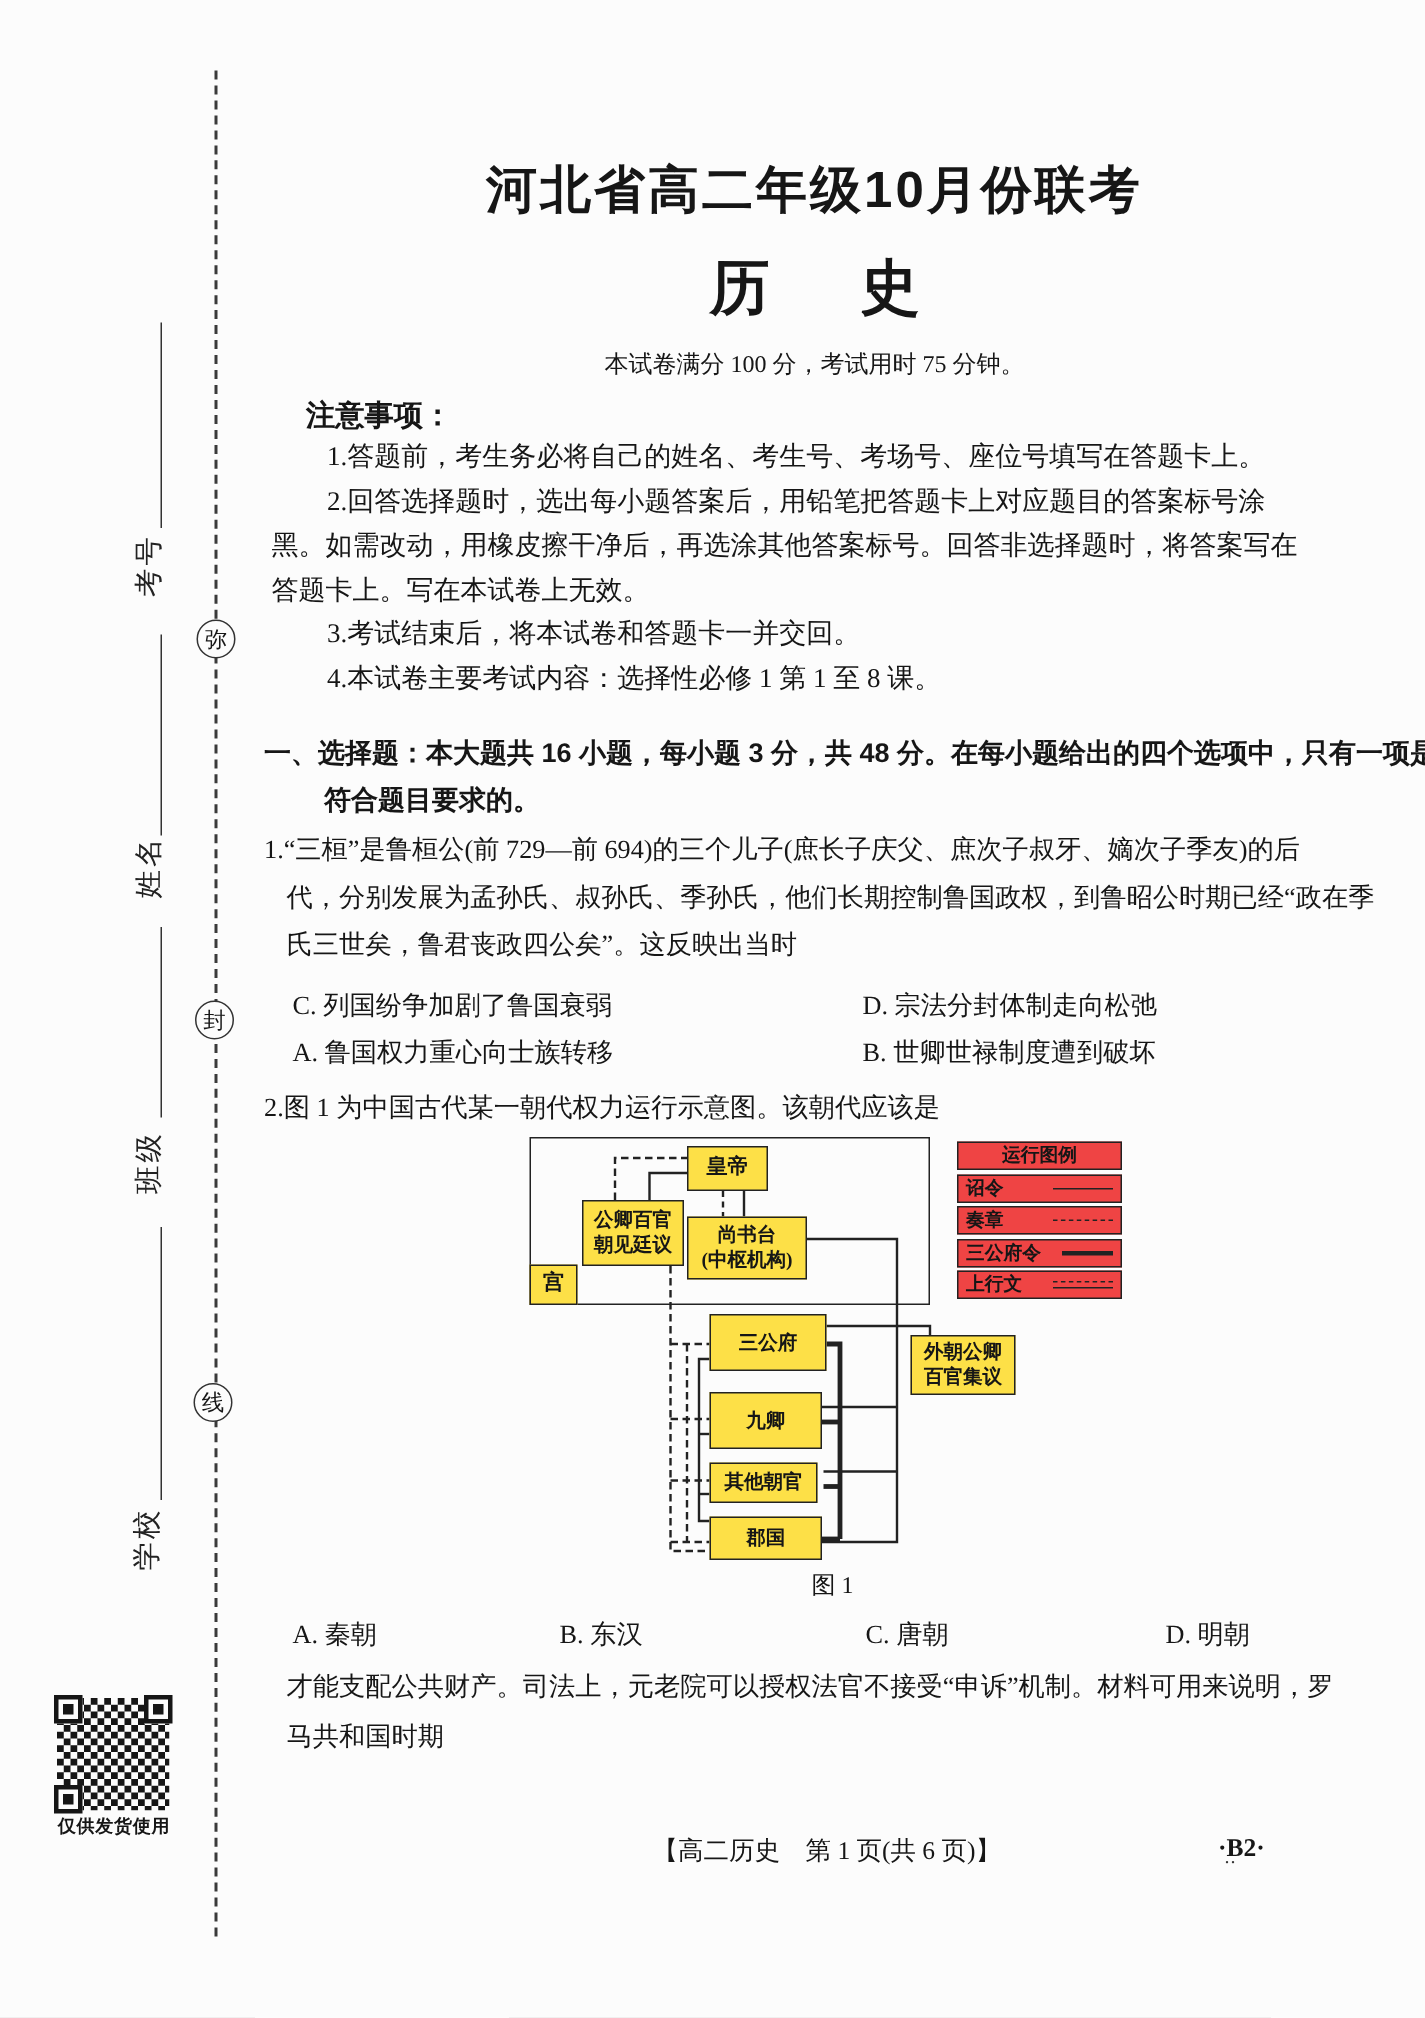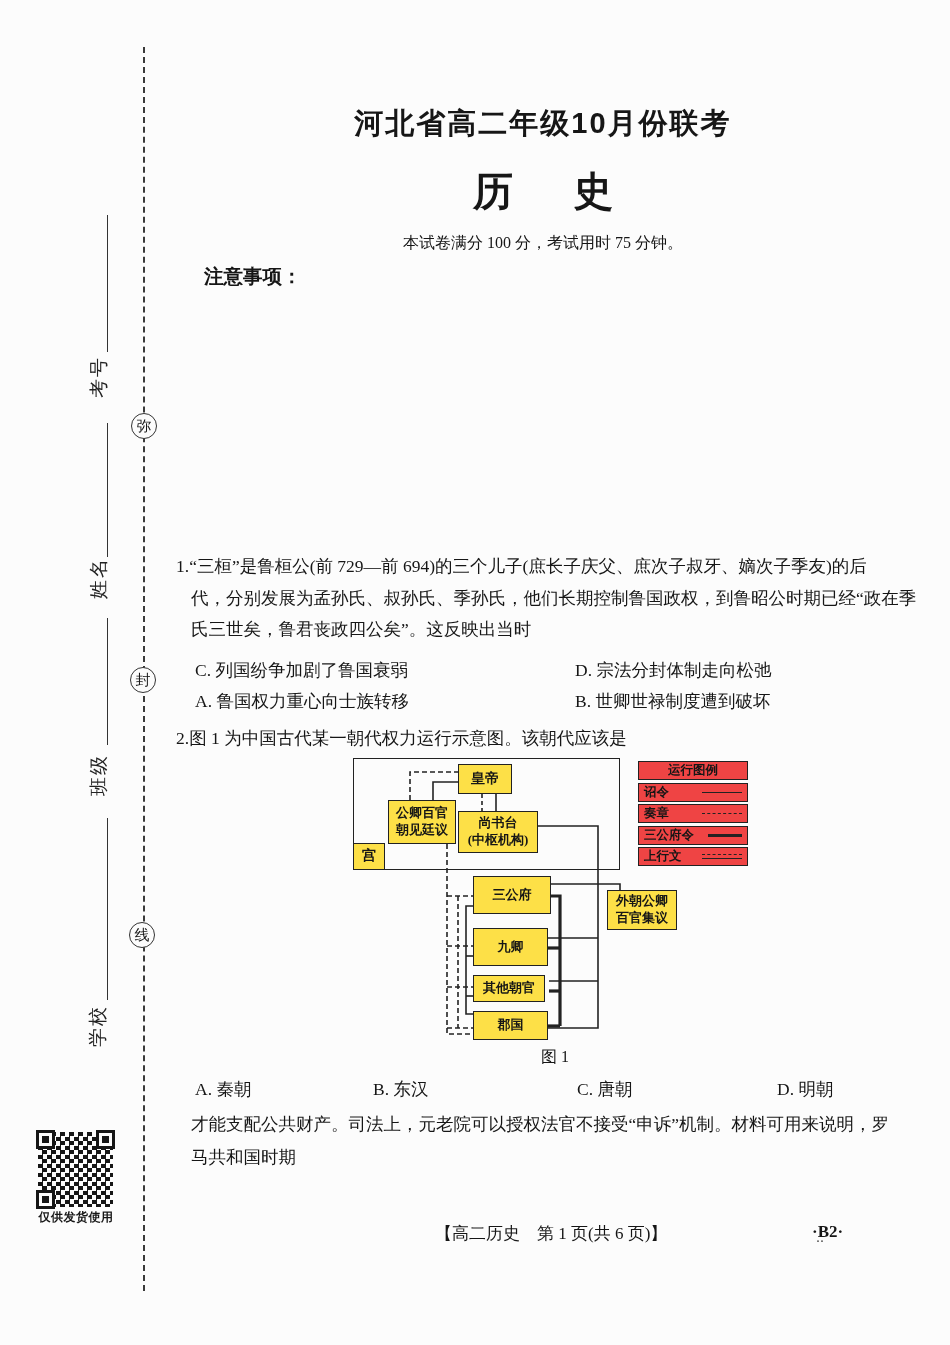--- a/index.html
+++ b/index.html
@@ -26,21 +26,21 @@
     background:conic-gradient(#161616 25%, #fcfcfc 0 50%, #161616 0 75%, #fcfcfc 0);
     background-size:9px 9px; outline:2px solid #fcfcfc; }
   .finder { position:absolute; width:19px; height:19px; border:3.5px solid #161616;
     background:#fcfcfc; display:flex; align-items:center; justify-content:center; }
   .finder i { display:block; width:7px; height:7px; background:#161616; }
   .qr-caption { position:absolute; left:34px; top:1209px; width:84px; text-align:center;
     font-size:12px; font-weight:bold; letter-spacing:0.5px; }
 
   
   .title1 { left:180px; top:104px; width:726px; text-align:center;
-    font-size:29px; font-weight:bold; letter-spacing:2px; }
+    font-size:34px; font-weight:bold; letter-spacing:2px; }
   .title2 { left:180px; top:150px; width:726px; text-align:center;
     font-size:40px; font-weight:bold; letter-spacing:1.5em; padding-left:1.5em;margin-top:14px; }
   .subtitle { left:180px; top:233px; width:726px; text-align:center; font-size:16px; }
 
   
   .notice-h { left:204px; top:263px; font-size:19.5px; font-weight:bold; }
   .notice { left:181px; top:290px; width:735px; font-size:18px; line-height:29.5px; }
   .notice .n { text-indent:37px; }
 
   
@@ -108,21 +108,33 @@
         <i></i>
       </span>
   </div>
   <div class="qr-caption">仅供发货使用</div>
 
   <div class="abs title1 sans nowrap">河北省高二年级10月份联考</div>
   <div class="abs title2 sans nowrap">历史</div>
   <div class="abs subtitle nowrap">本试卷满分 100 分，考试用时 75 分钟。</div>
 
   <div class="abs notice-h sans">注意事项：</div>
-
+  <div class="abs notice">
+    <div class="n nowrap">1.答题前，考生务必将自己的姓名、考生号、考场号、座位号填写在答题卡上。</div>
+    <div class="n nowrap">2.回答选择题时，选出每小题答案后，用铅笔把答题卡上对应题目的答案标号涂</div>
+    <div class="nowrap">黑。如需改动，用橡皮擦干净后，再选涂其他答案标号。回答非选择题时，将答案写在</div>
+    <div class="nowrap">答题卡上。写在本试卷上无效。</div>
+    <div class="n nowrap">3.考试结束后，将本试卷和答题卡一并交回。</div>
+    <div class="n nowrap">4.本试卷主要考试内容：选择性必修 1 第 1 至 8 课。</div>
+  </div>
+
+  <div class="abs section sans">
+    <div class="nowrap">一、选择题：本大题共 16 小题，每小题 3 分，共 48 分。在每小题给出的四个选项中，只有一项是</div>
+    <div class="cont nowrap">符合题目要求的。</div>
+  </div>
 
   <div class="abs stem" style="left:176px;top:551px;">
     <div class="nowrap">1.“三桓”是鲁桓公(前 729—前 694)的三个儿子(庶长子庆父、庶次子叔牙、嫡次子季友)的后</div>
     <div class="cont nowrap">代，分别发展为孟孙氏、叔孙氏、季孙氏，他们长期控制鲁国政权，到鲁昭公时期已经“政在季</div>
     <div class="cont nowrap">氏三世矣，鲁君丧政四公矣”。这反映出当时</div>
   </div>
   <div class="abs" style="left:180px;top:658px;width:740px;">
     <div class="optrow">
       <span style="left:15px;">C. 列国纷争加剧了鲁国衰弱</span>
       <span style="left:395px;">D. 宗法分封体制走向松弛</span>

